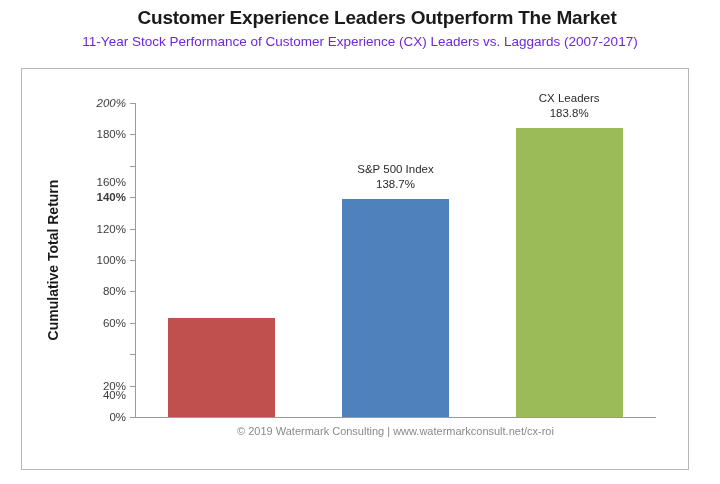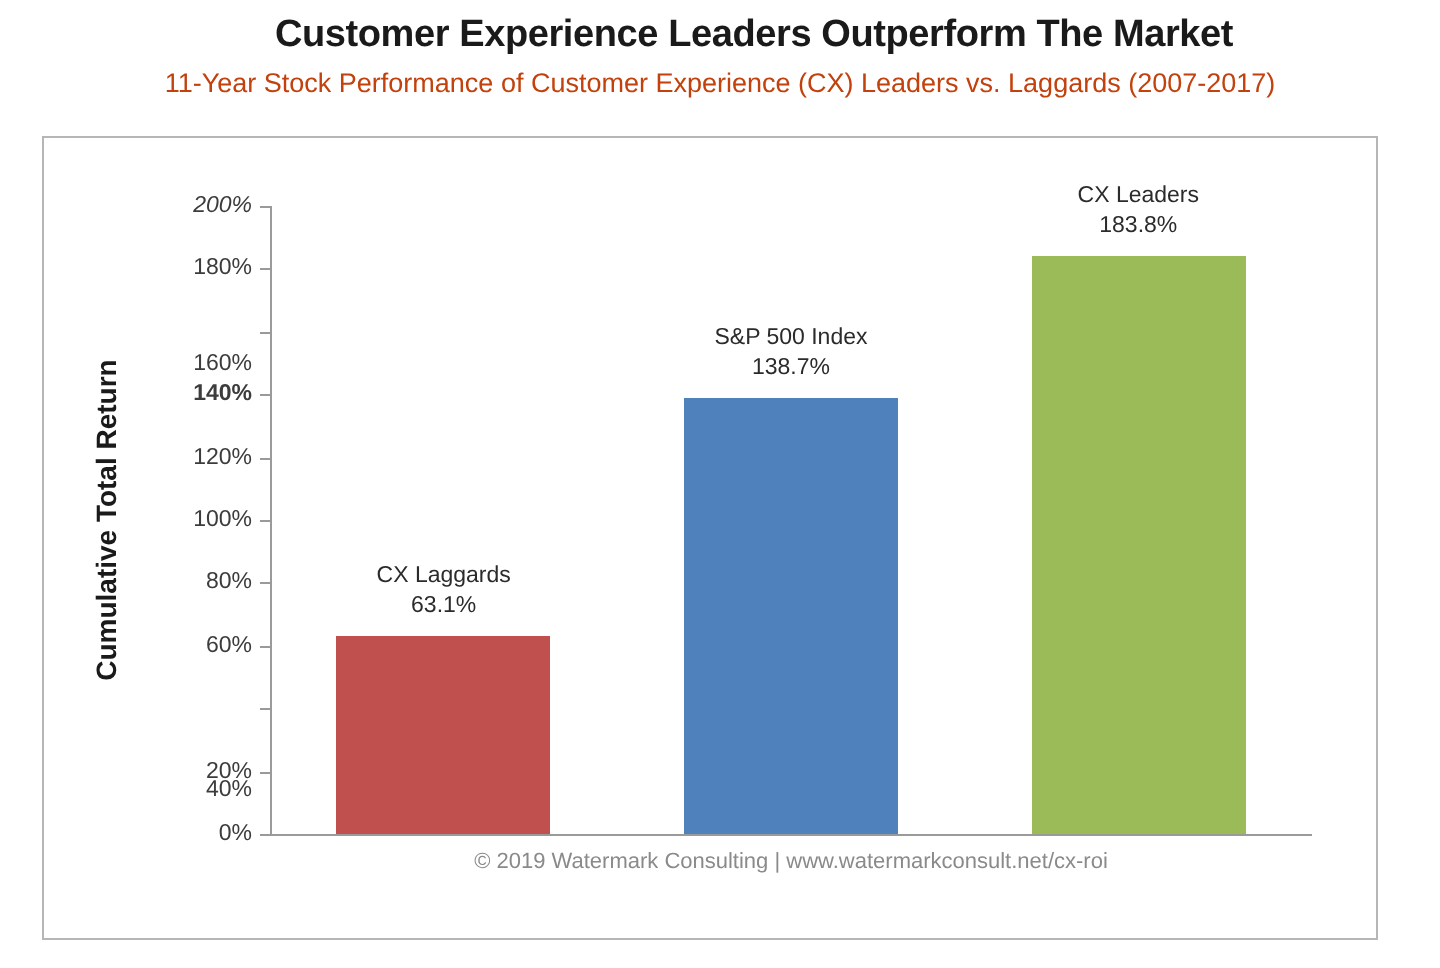--- a/index.html
+++ b/index.html
@@ -28,21 +28,21 @@
     font-size: 19px;
     font-weight: bold;
     color: #1a1a1a;
     letter-spacing: -0.2px;
     line-height: 24px;
     padding-left: 34px;
   }
   #chart-subtitle {
     font-size: 13.5px;
     font-weight: normal;
-    color: #c2410c;
+    color: #6d28d9;
     line-height: 20px;
     margin-top: 2px;
   }
 
   
   #chart-frame {
     position: absolute;
     left: 21px;
     top: 68px;
     width: 668px;
@@ -182,24 +182,20 @@
     <div class="y-tick-mark" style="top: 165.8px;"></div>
     <div class="y-tick-mark" style="top: 134.4px;"></div>
     <div class="y-tick-mark" style="top: 103px;"></div>
   </div>
 
 <div id="y-axis-line"></div>
 <div id="x-axis-line"></div>
 
 <div id="plot">
     <div class="bar" style="left: 33.3333px; width: 107px; height: 99.067px; background: rgb(192, 80, 77);"></div>
-    <div class="bar-label" style="left: -3.16667px; top: 177.933px;">
-      <div>CX Laggards</div>
-      <div>63.1%</div>
-    </div>
     <div class="bar" style="left: 207px; width: 107px; height: 217.759px; background: rgb(79, 129, 189);"></div>
     <div class="bar-label" style="left: 170.5px; top: 59.241px;">
       <div>S&amp;P 500 Index</div>
       <div>138.7%</div>
     </div>
     <div class="bar" style="left: 380.667px; width: 107px; height: 288.566px; background: rgb(155, 187, 89);"></div>
     <div class="bar-label" style="left: 344.167px; top: -11.566px;">
       <div>CX Leaders</div>
       <div>183.8%</div>
     </div>

